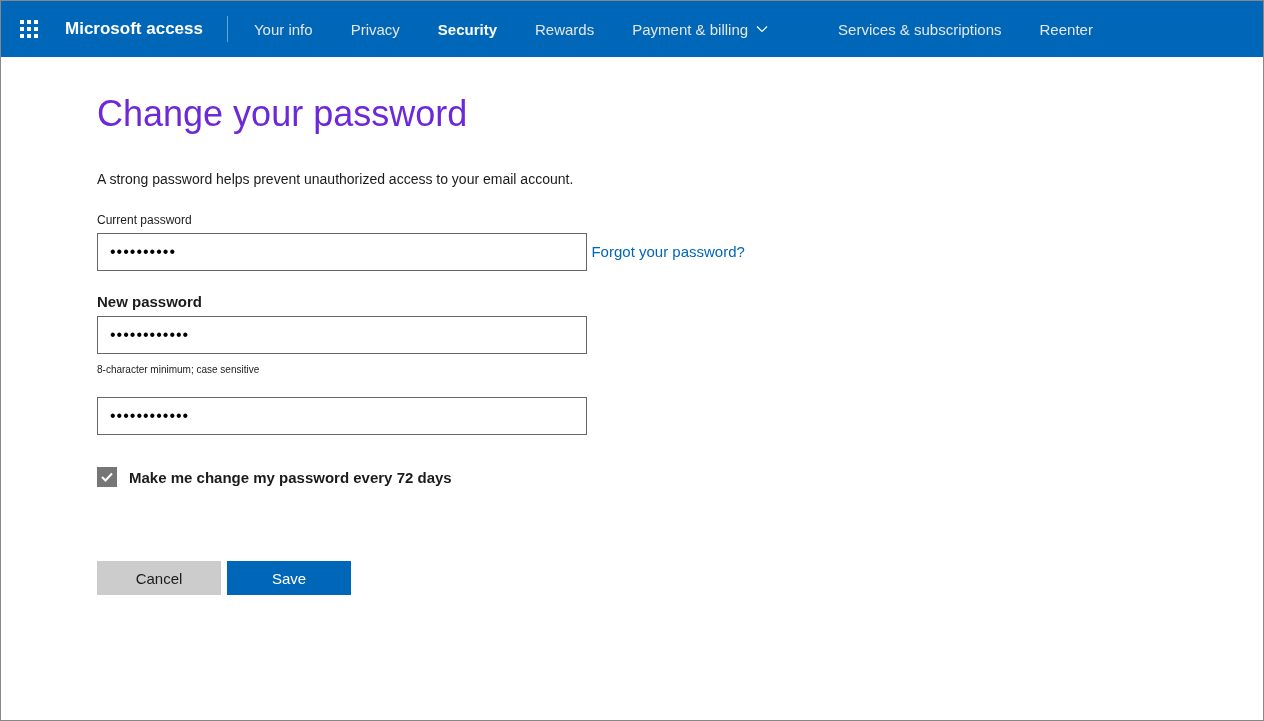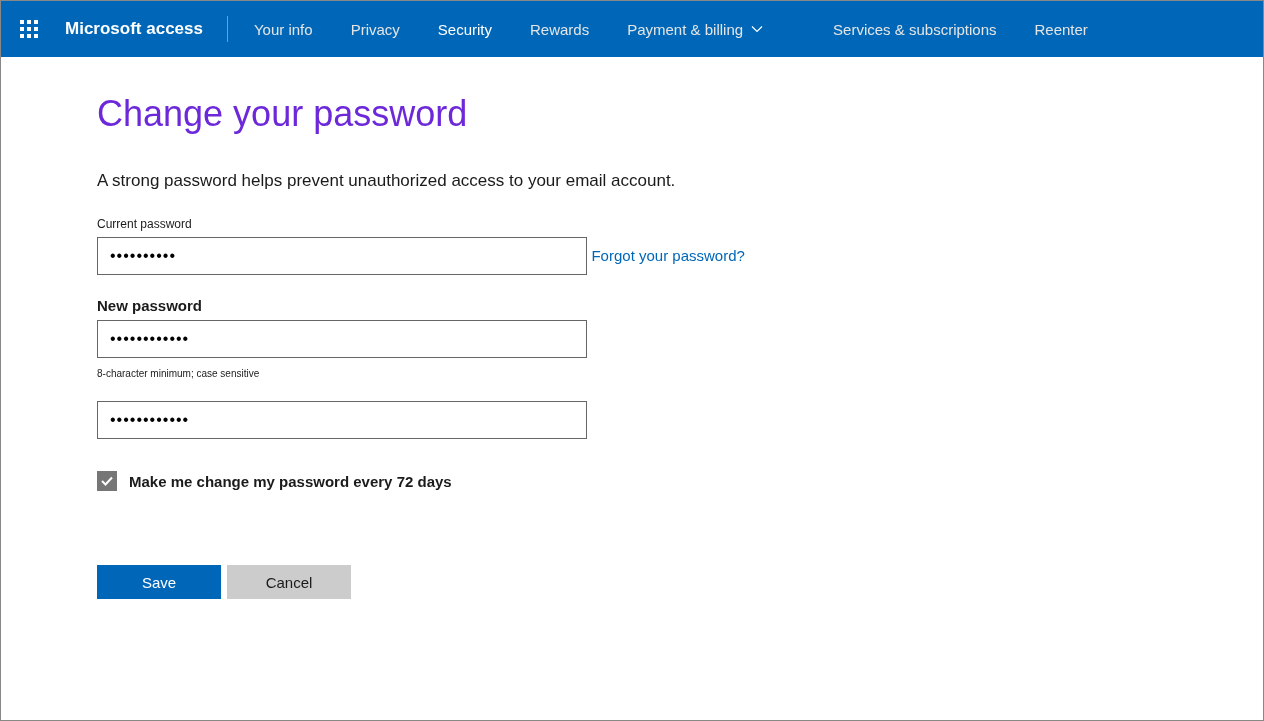--- a/index.html
+++ b/index.html
@@ -50,36 +50,36 @@
     .nav-item {
       font-size: 15px;
       padding: 8px 18px;
       color: #e5e5e5;
       cursor: pointer;
       white-space: nowrap;
       display: flex;
       align-items: center;
       gap: 8px;
     }
-    .nav-item.active { color: #fff; font-weight: 400; }
+    .nav-item.active { color: #fff; font-weight: 700; }
     .nav-spacer { width: 30px; }
     .chev-down {
       width: 12px; height: 12px;
     }
     .content {
       padding: 36px 0 0 96px;
     }
     .page-title {
       font-size: 36px;
       font-weight: 300;
       color: #6d28d9;
       margin-bottom: 36px;
     }
     .description {
-      font-size: 17px;
+      font-size: 14px;
       color: #1b1b1b;
       margin-bottom: 26px;
     }
     .form-group { margin-bottom: 22px; }
     .field-label {
       font-size: 12px;
       color: #1b1b1b;
       margin-bottom: 6px;
       display: block;
     }
@@ -197,16 +197,16 @@
   <div class="checkbox-row">
     <div class="checkbox">
       <svg viewBox="0 0 14 14">
           <path d="M2 7 L5.5 10.5 L12 3.5" stroke="#fff" stroke-width="2" fill="none"></path>
         </svg>
     </div>
     <span class="checkbox-label">Make me change my password every 72 days</span>
   </div>
 
   <div class="button-row">
+    <button class="btn btn-secondary">Cancel</button>
     <button class="btn btn-primary">Save</button>
-    <button class="btn btn-secondary">Cancel</button>
   </div>
 </div>
 
 </body></html>

